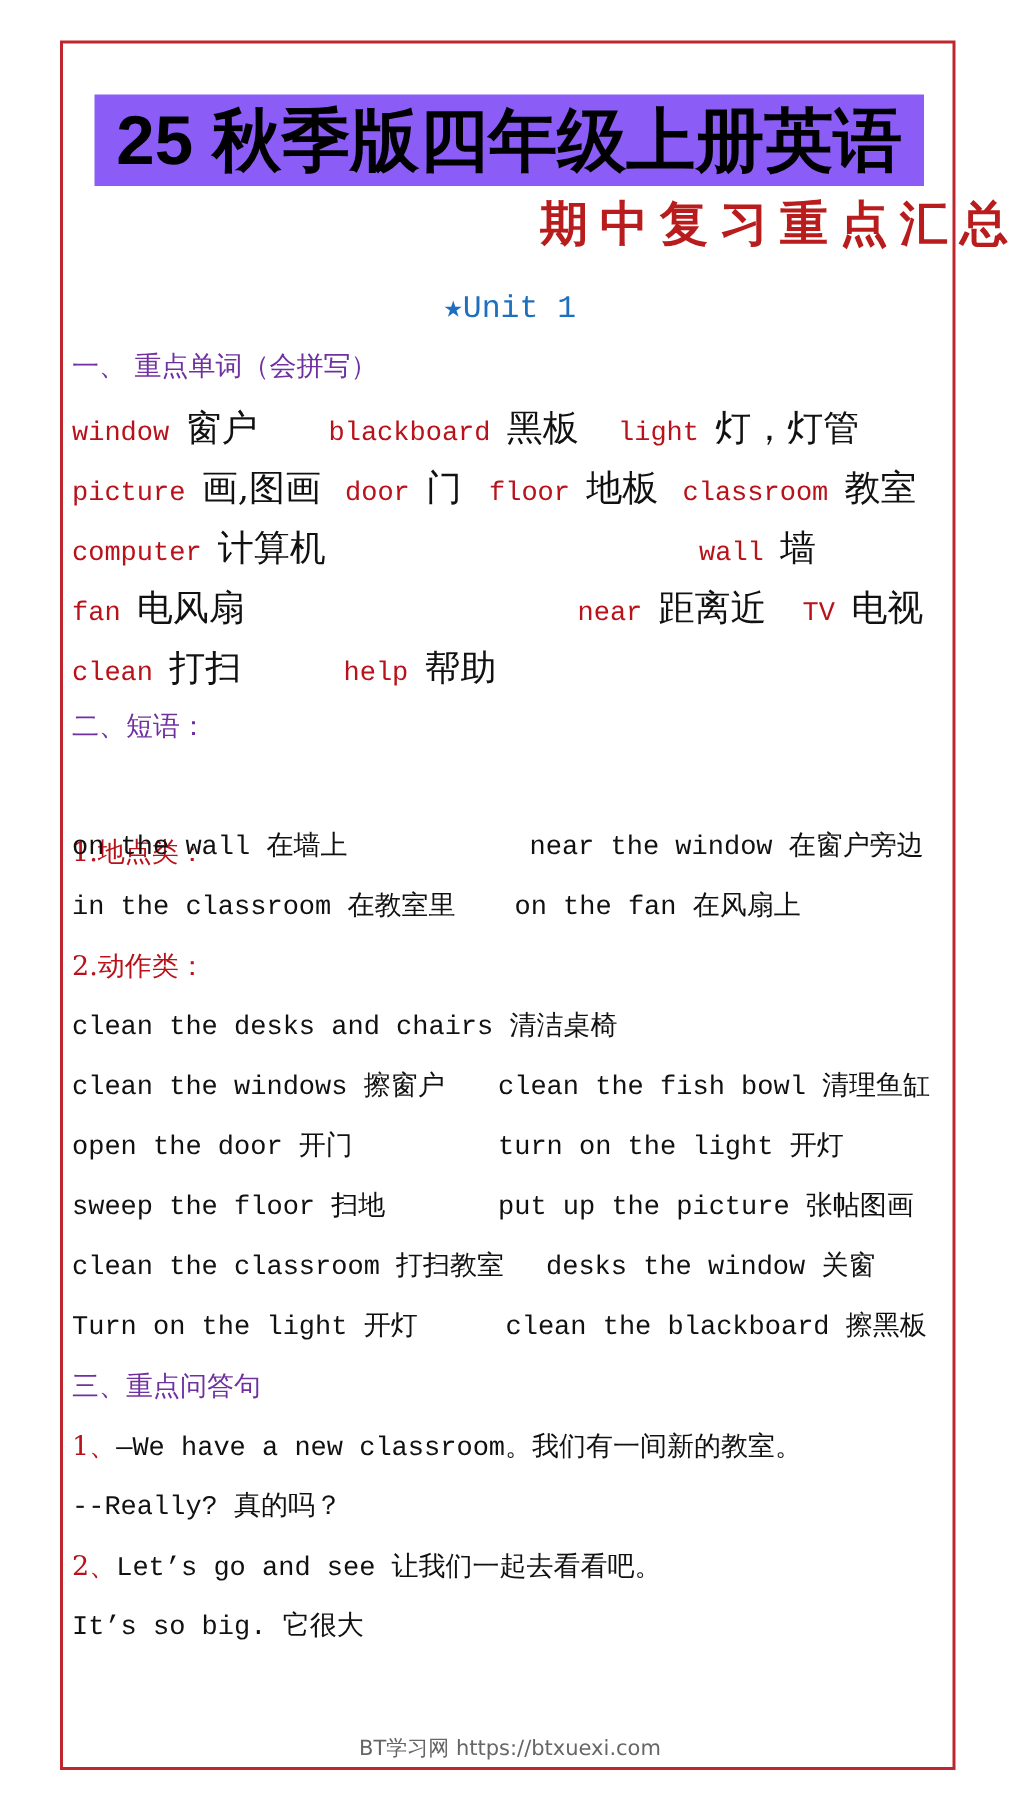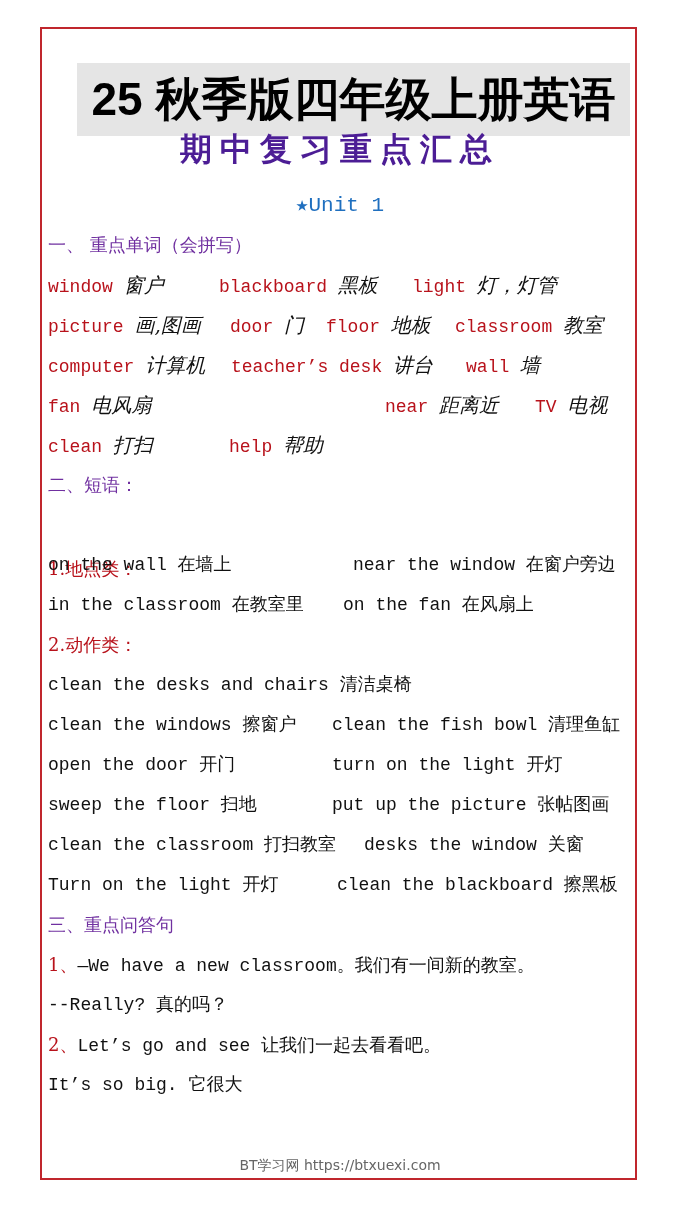--- a/index.html
+++ b/index.html
@@ -2,41 +2,41 @@
 <html><head>
 <meta charset="utf-8">
 <style>
   html, body { margin: 0; padding: 0; background: #ffffff; }
   body { width: 680px; height: 1209px; position: relative; overflow: hidden; }
   .frame {
     position: absolute; left: 40px; top: 27px; width: 597px; height: 1153px;
     border: 2px solid #c0262d; box-sizing: border-box;
   }
   .title-box {
-    position: absolute; left: 77px; top: 63px; width: 553px; height: 73px;
-    background: #e5e5e5; display: flex; align-items: center; justify-content: center;
+    position: absolute; left: 63px; top: 63px; width: 553px; height: 61px;
+    background: #8b5cf6; display: flex; align-items: center; justify-content: center;
   }
   .title {
     font-family: "Liberation Sans", "DejaVu Sans", sans-serif;
     font-weight: bold; font-size: 46px; color: #000; letter-spacing: 0px; white-space: nowrap;
   }
   .subtitle {
-    position: absolute; left: 0; width: 680px; top: 128px; text-align: center;
+    position: absolute; left: 0; width: 680px; top: 128px; text-align: right;
     font-family: "DejaVu Serif", "Liberation Serif", serif; font-weight: bold;
-    font-size: 32px; color: #4c1d95; letter-spacing: 8px;
+    font-size: 32px; color: #b91c1c; letter-spacing: 8px;
   }
   .unit {
     position: absolute; left: 0; width: 680px; top: 192px; text-align: center;
     font-family: "Liberation Mono", "DejaVu Sans Mono", monospace; font-size: 21px; color: #1f6fbf;
   }
   .line {
     position: absolute; left: 48px; height: 30px; line-height: 30px; white-space: nowrap;
     font-family: "Liberation Mono", "DejaVu Sans Mono", monospace; font-size: 18px; color: #111;
   }
-  .line .cn { font-family: "DejaVu Serif", "Liberation Serif", serif; font-size: 20px; font-style: italic; }
+  .line .cn { font-family: "DejaVu Serif", "Liberation Serif", serif; font-size: 24px; }
   .red { color: #b8121b; text-align: center; }
   .purple { color: #7030a0; font-family: "DejaVu Serif", "Liberation Serif", serif; }
   .hdr-red { color: #b8121b; font-family: "DejaVu Serif", "Liberation Serif", serif; }
   .seg { position: absolute; top: 0; }
   .footer {
     position: absolute; left: 0; width: 680px; top: 1157px; text-align: center;
     font-family: "DejaVu Sans", "Liberation Sans", sans-serif; font-size: 14px; color: #666;
   }
 </style>
 </head>
@@ -59,21 +59,20 @@
       <span class="seg" style="left: 364px;"><span class="red">light</span> <span class="cn">灯，灯管</span></span>
     </div>
     <div class="line" style="top: 310px; width: 590px;">
       <span class="seg" style="left: 0px;"><span class="red">picture</span> <span class="cn">画,图画</span></span>
       <span class="seg" style="left: 182px;"><span class="red">door</span> <span class="cn">门</span></span>
       <span class="seg" style="left: 278px;"><span class="red">floor</span> <span class="cn">地板</span></span>
       <span class="seg" style="left: 407px;"><span class="red">classroom</span> <span class="cn">教室</span></span>
     </div>
     <div class="line" style="top: 350px; width: 590px;">
       <span class="seg" style="left: 0px;"><span class="red">computer</span> <span class="cn">计算机</span></span>
-      <span class="seg" style="left: 183px;"><span class="red">teacher’s desk</span> <span class="cn">讲台</span></span>
       <span class="seg" style="left: 418px;"><span class="red">wall</span> <span class="cn">墙</span></span>
     </div>
     <div class="line" style="top: 390px; width: 590px;">
       <span class="seg" style="left: 0px;"><span class="red">fan</span> <span class="cn">电风扇</span></span>
       <span class="seg" style="left: 337px;"><span class="red">near</span> <span class="cn">距离近</span></span>
       <span class="seg" style="left: 487px;"><span class="red">TV</span> <span class="cn">电视</span></span>
     </div>
     <div class="line" style="top: 430px; width: 590px;">
       <span class="seg" style="left: 0px;"><span class="red">clean</span> <span class="cn">打扫</span></span>
       <span class="seg" style="left: 181px;"><span class="red">help</span> <span class="cn">帮助</span></span>

